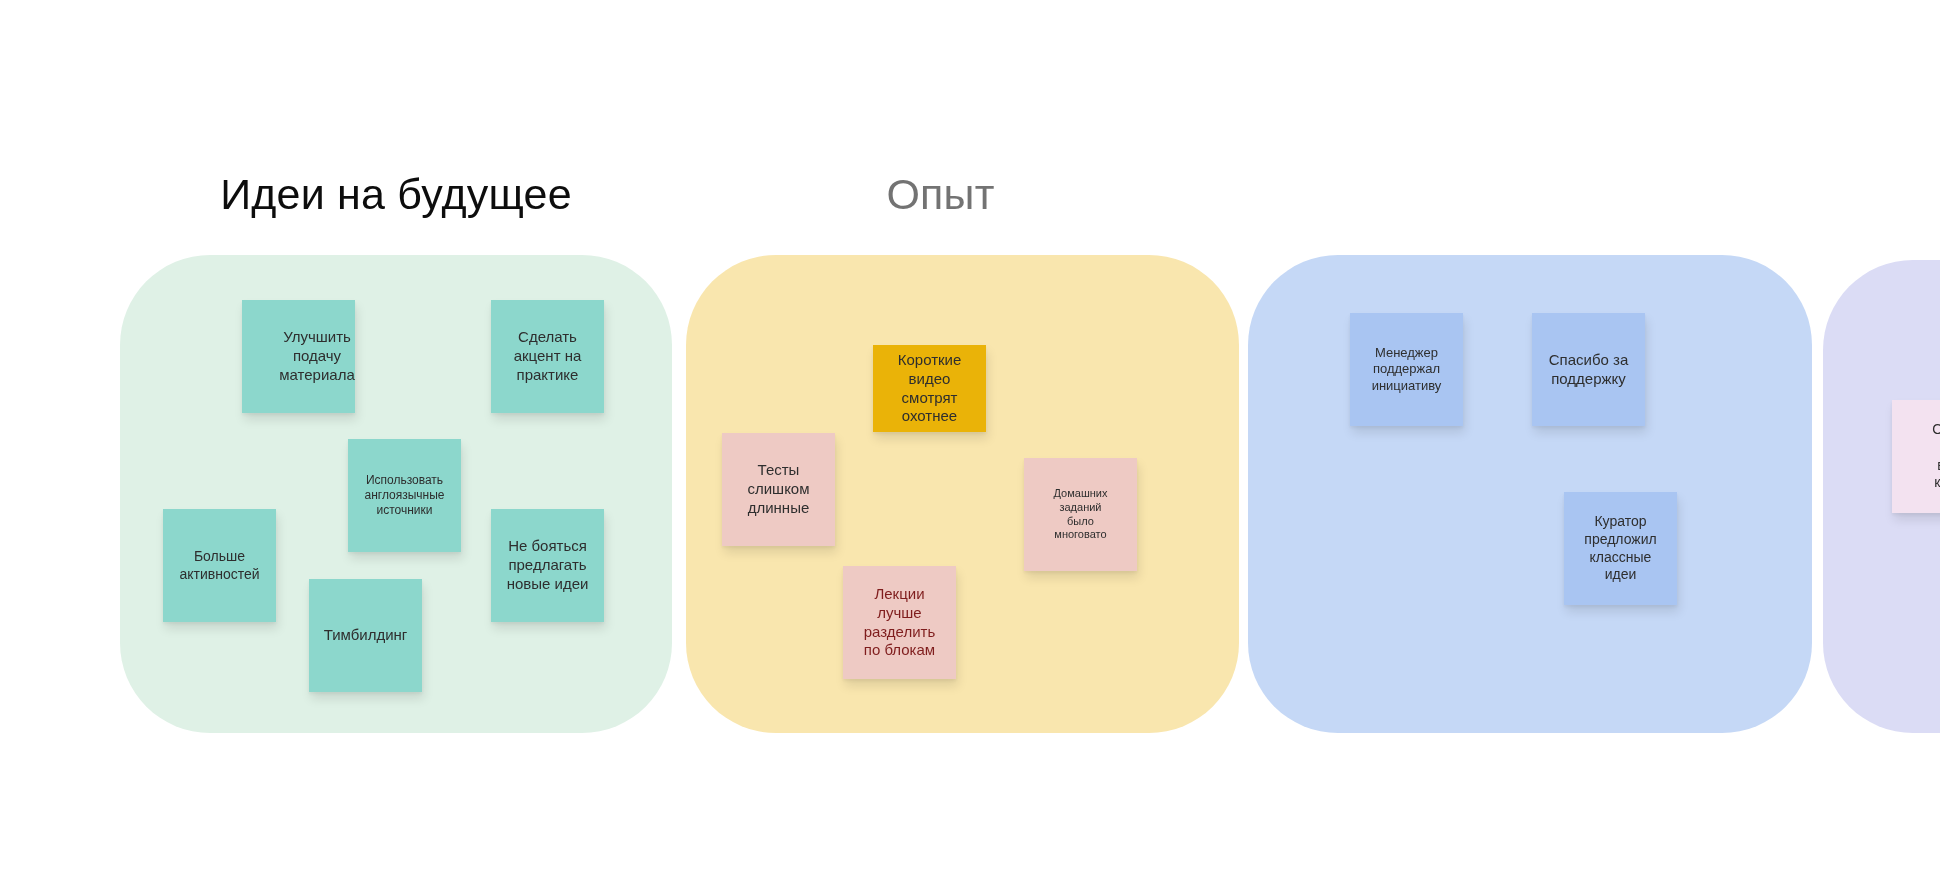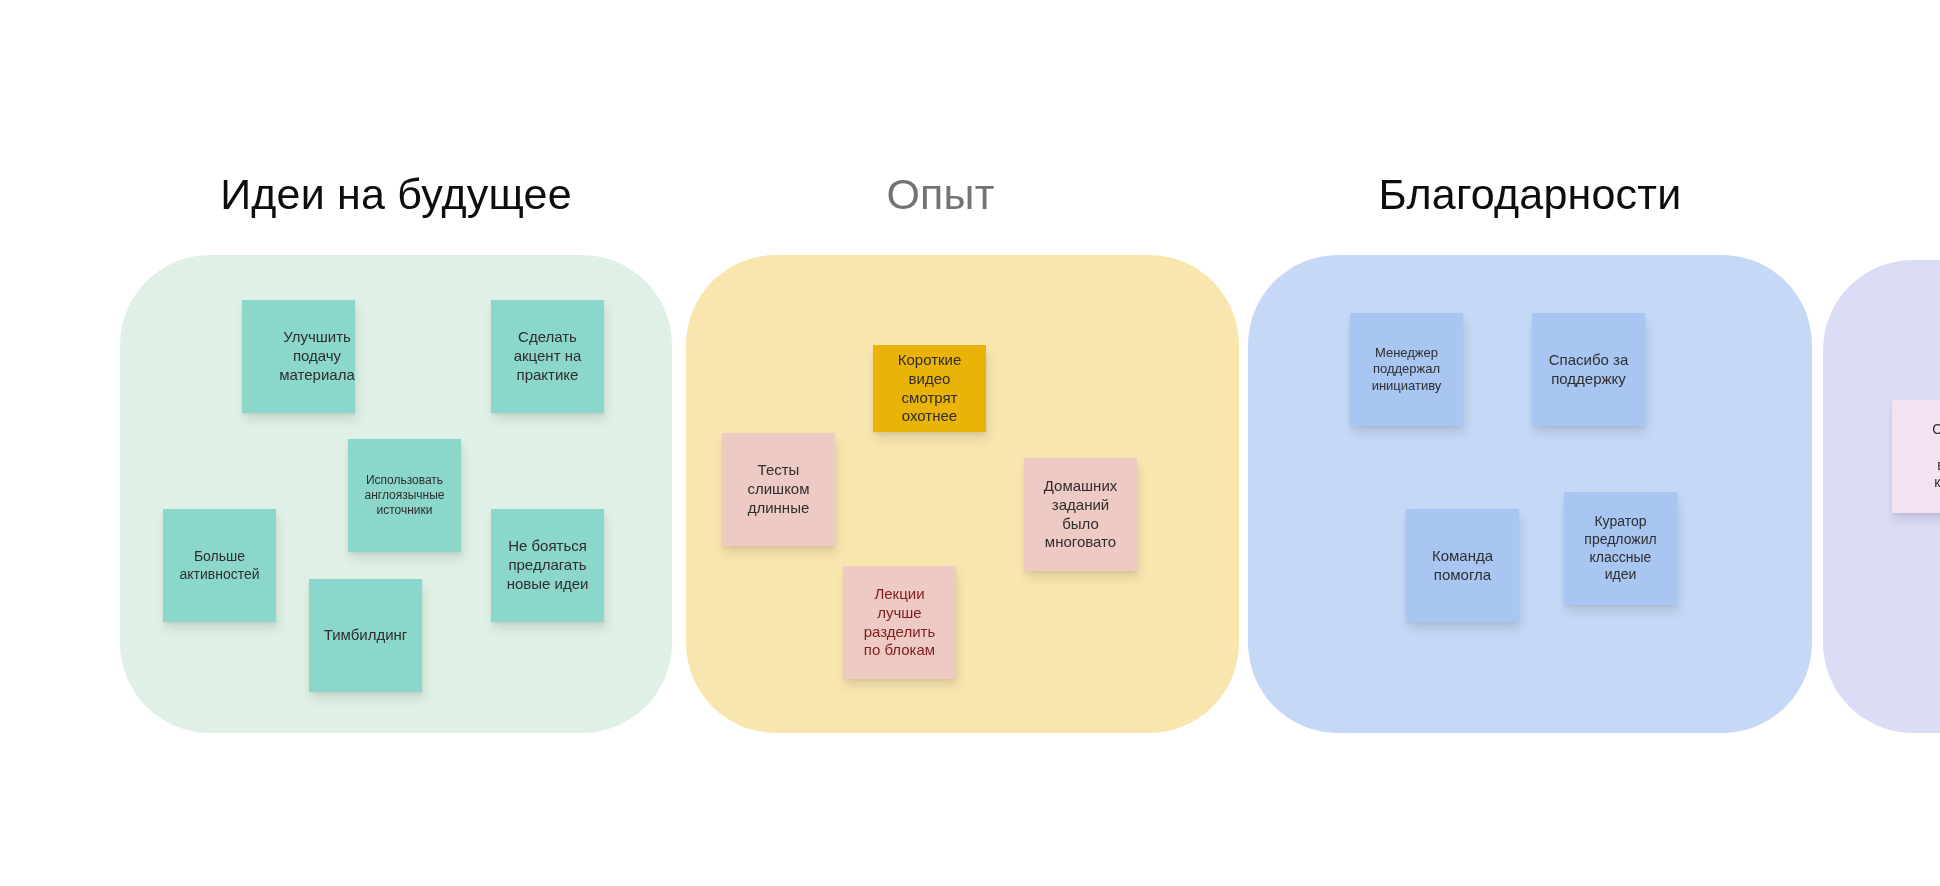--- a/index.html
+++ b/index.html
@@ -89,45 +89,40 @@
 видео
 смотрят
 охотнее</div>
     </div>
     <div class="note" style="left: 722px; top: 433px; width: 113px; height: 113px; background: rgb(238, 202, 196);">
       <div class="note-text" style="font-size: 15px; color: rgb(46, 46, 46);">Тесты
 слишком
 длинные</div>
     </div>
     <div class="note" style="left: 1024px; top: 458px; width: 113px; height: 113px; background: rgb(238, 202, 196);">
-      <div class="note-text" style="font-size: 15px; color: rgb(46, 46, 46);">Домашних
+      <div class="note-text" style="font-size: 11px; color: rgb(46, 46, 46);">Домашних
 заданий
 было
 многовато</div>
     </div>
     <div class="note" style="left: 843px; top: 566px; width: 113px; height: 113px; background: rgb(238, 202, 196);">
       <div class="note-text" style="font-size: 15px; color: #7f1d1d;">Лекции
 лучше
 разделить
 по блокам</div>
     </div>
     <div class="section" style="left: 1248px; top: 255px; width: 564px; height: 478px; border-radius: 90px; background: rgb(197, 216, 246);"></div>
-    <div class="section-title" style="left: 1248px; width: 564px; color: rgb(13, 13, 13);">Благодарности</div>
     <div class="note" style="left: 1350px; top: 313px; width: 113px; height: 113px; background: rgb(169, 197, 242);">
       <div class="note-text" style="font-size: 13px; color: rgb(46, 46, 46);">Менеджер
 поддержал
 инициативу</div>
     </div>
     <div class="note" style="left: 1532px; top: 313px; width: 113px; height: 113px; background: rgb(169, 197, 242);">
       <div class="note-text" style="font-size: 15px; color: rgb(46, 46, 46);">Спасибо за
 поддержку</div>
-    </div>
-    <div class="note" style="left: 1406px; top: 509px; width: 113px; height: 113px; background: rgb(169, 197, 242);">
-      <div class="note-text" style="font-size: 15px; color: rgb(46, 46, 46);">Команда
-помогла</div>
     </div>
     <div class="note" style="left: 1564px; top: 492px; width: 113px; height: 113px; background: rgb(169, 197, 242);">
       <div class="note-text" style="font-size: 14px; color: rgb(46, 46, 46);">Куратор
 предложил
 классные
 идеи</div>
     </div>
     <div class="section" style="left: 1823px; top: 260px; width: 557px; height: 473px; border-radius: 90px; background: rgb(219, 220, 245);"></div>
     <div class="note" style="left: 1892px; top: 400px; width: 113px; height: 113px; background: rgb(243, 226, 240);">
       <div class="note-text" style="font-size: 14px; color: rgb(46, 46, 46);">Отве

